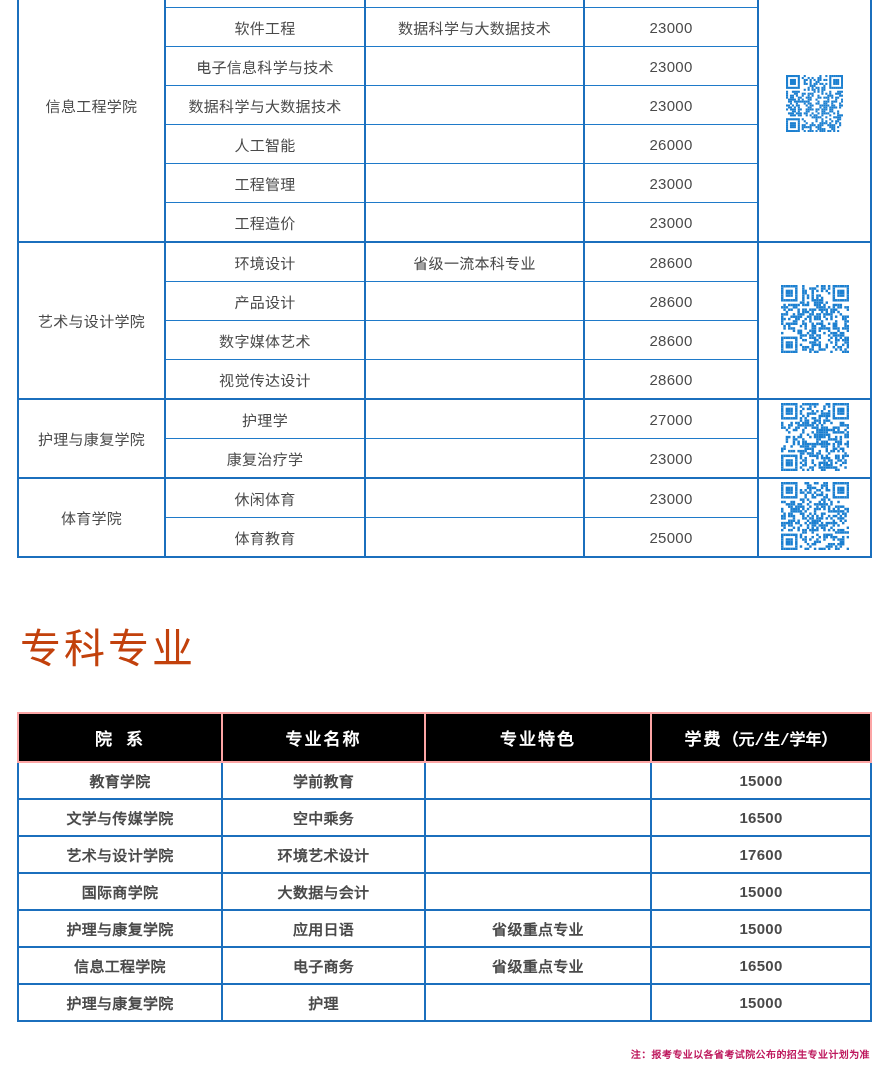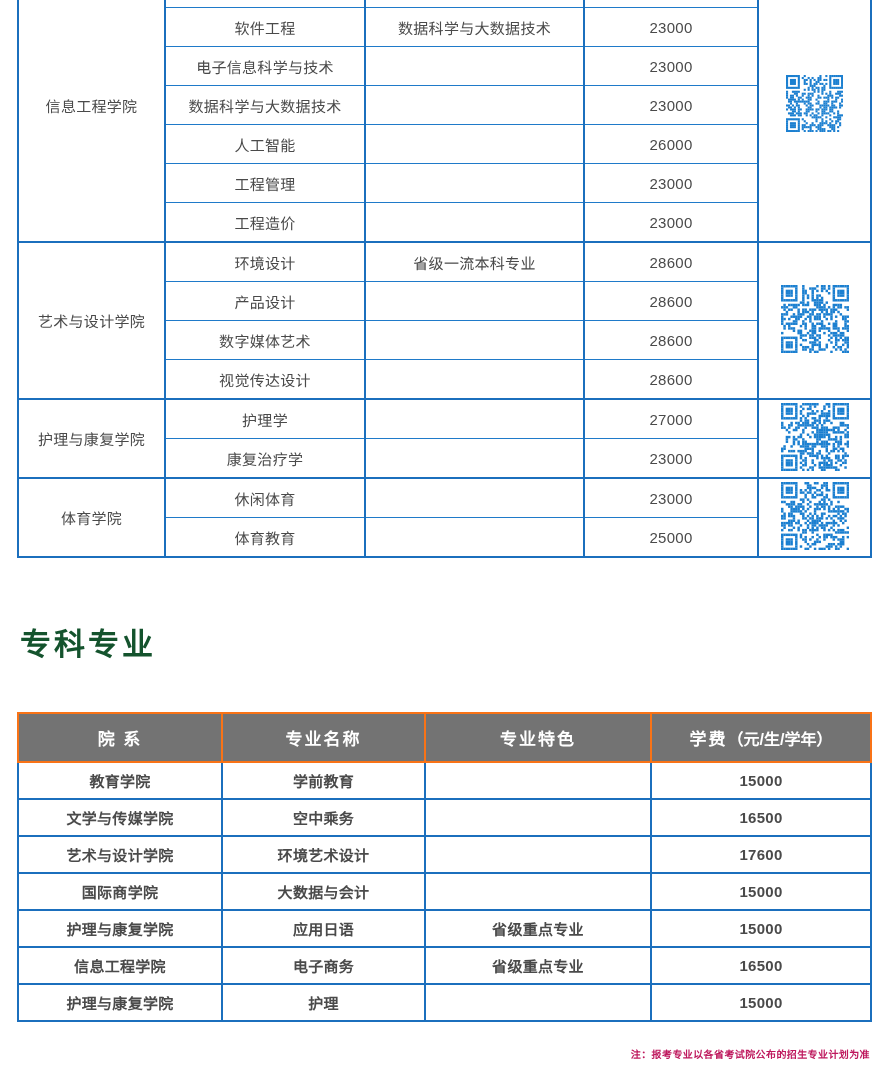--- a/index.html
+++ b/index.html
@@ -68,42 +68,43 @@
   .col-major    { width: 200px; }
   .col-feature  { width: 219px; }
   .col-fee      { width: 174px; }
   .col-qr       { width: 113px; }
 
   
   #section-heading {
     position: absolute;
     left: 20px;
     top: 629px;
-    font-size: 31px;
-    font-weight: bold;
-    color: #14532d;
+    font-size: 41px;
+    font-weight: normal;
+    color: #c2410c;
     letter-spacing: 3px;
     line-height: 1;
     font-family: "Liberation Sans", "DejaVu Sans", sans-serif;
   }
 
   
   #zhuanke-table {
     left: 17px;
     top: 712px;
     width: 853px;
   }
   #zhuanke-table th {
-    background: #737373;
+    background: #000000;
     color: #ffffff;
     font-weight: bold;
     font-size: 17px;
     height: 47px;
     letter-spacing: 2px;
-    border: 2px solid #f97316;
+    border: 2px solid #fca5a5;
+    font-family: Liberation Mono, monospace;
   }
   #zhuanke-table th .unit {
     font-size: 16px;
     letter-spacing: 0;
     font-weight: bold;
   }
   #zhuanke-table td {
     border: 2px solid #1b6fbd;
     height: 35px;
     font-size: 15px;

